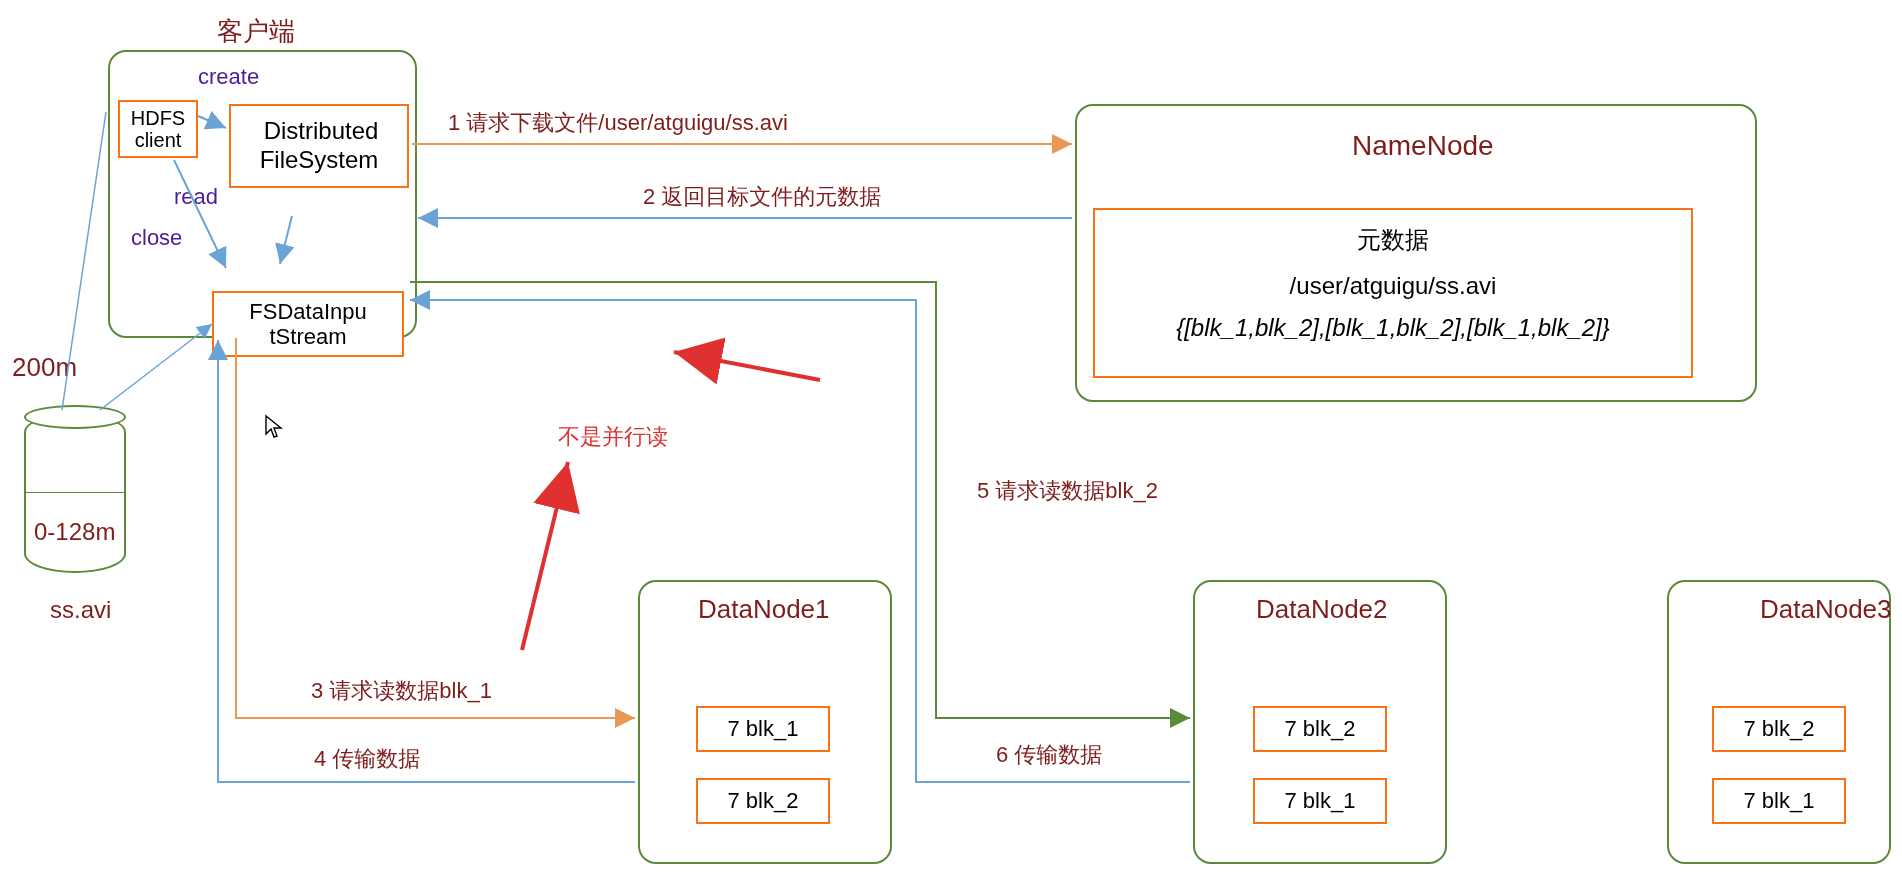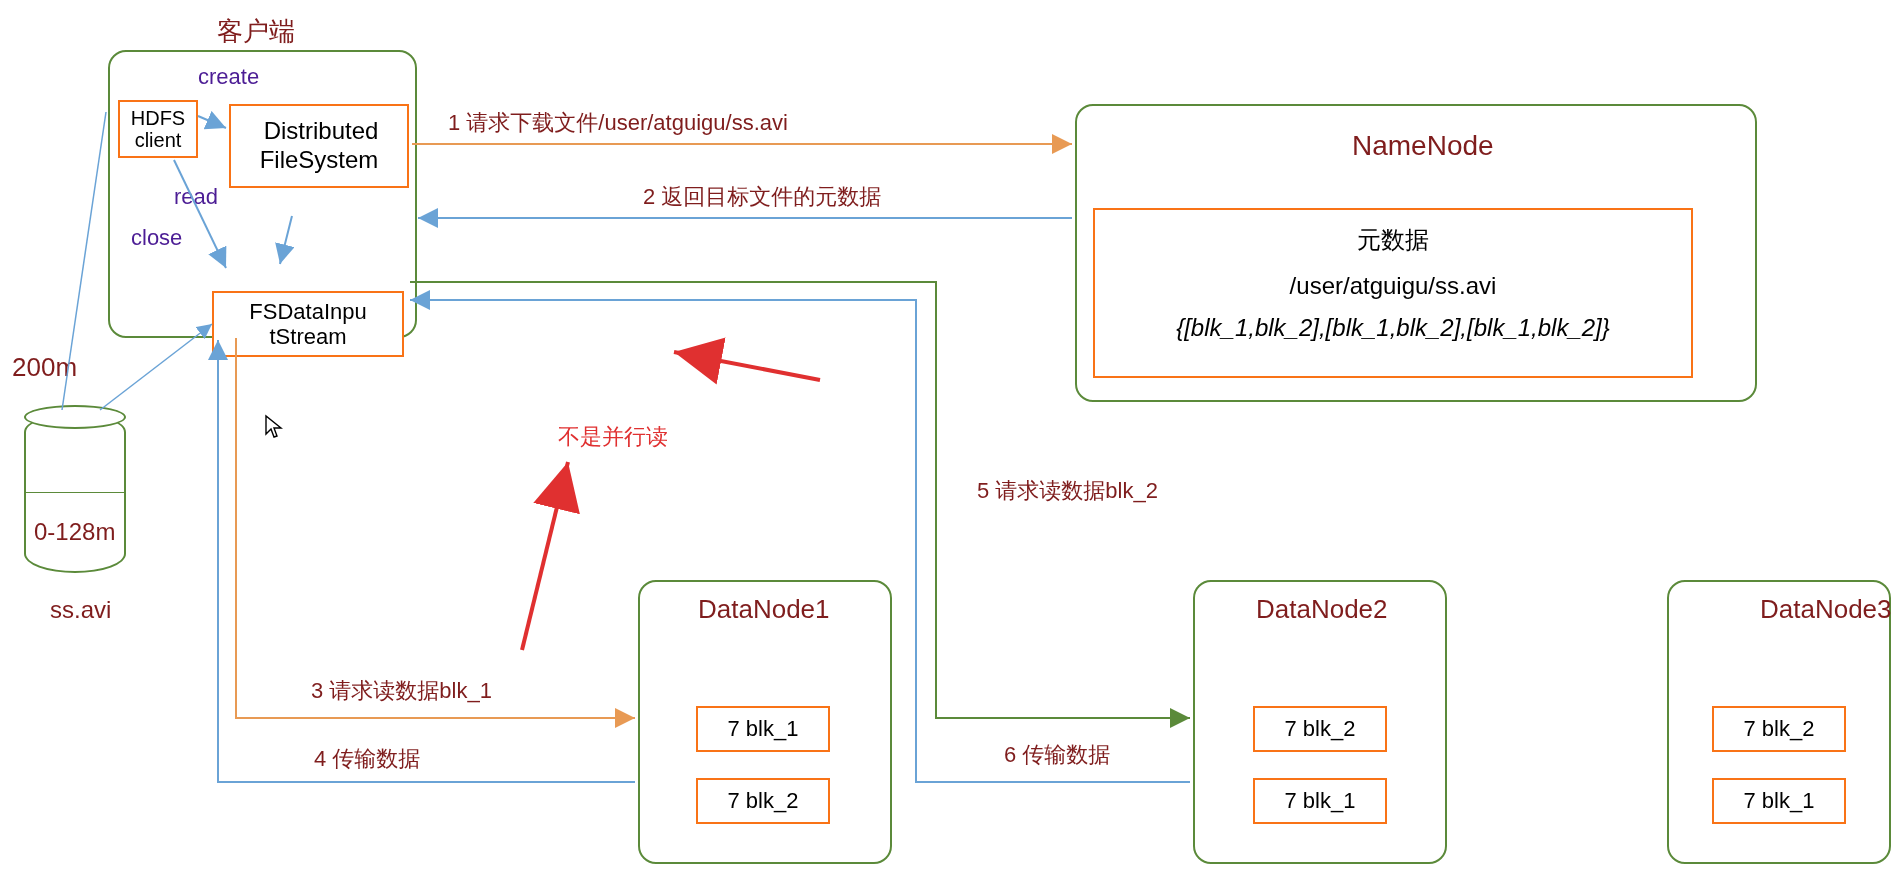--- a/index.html
+++ b/index.html
@@ -116,21 +116,21 @@
 <div class="box" style="left:1667px; top:580px; width:224px; height:284px;"></div>
 <div class="label" style="left:1760px; top:594px; font-size:26px;">DataNode3</div>
 <div class="inner-box" style="left:1712px; top:706px; width:134px; height:46px;">7 blk_2</div>
 <div class="inner-box" style="left:1712px; top:778px; width:134px; height:46px;">7 blk_1</div>
 
 <div class="label" style="left:448px; top:108px;">1 请求下载文件/user/atguigu/ss.avi</div>
 <div class="label" style="left:643px; top:182px;">2 返回目标文件的元数据</div>
 <div class="label" style="left:311px; top:676px;">3 请求读数据blk_1</div>
 <div class="label" style="left:314px; top:744px;">4 传输数据</div>
 <div class="label" style="left:977px; top:476px;">5 请求读数据blk_2</div>
-<div class="label" style="left:996px; top:740px;margin-left:8px;">6 传输数据</div>
+<div class="label" style="left:996px; top:740px;">6 传输数据</div>
 
 <div class="label red" style="left:558px; top:422px; font-size:22px;">不是并行读</div>
 
 <div class="cursor" style="left:264px; top:414px;">
   <svg width="20" height="26" viewBox="0 0 20 26">
     <path d="M2 2 L2 20 L7 15 L10 23 L13 22 L10 14 L17 14 Z" fill="#fff" stroke="#000" stroke-width="1.4"></path>
   </svg>
 </div>
 
 <svg class="overlay">

